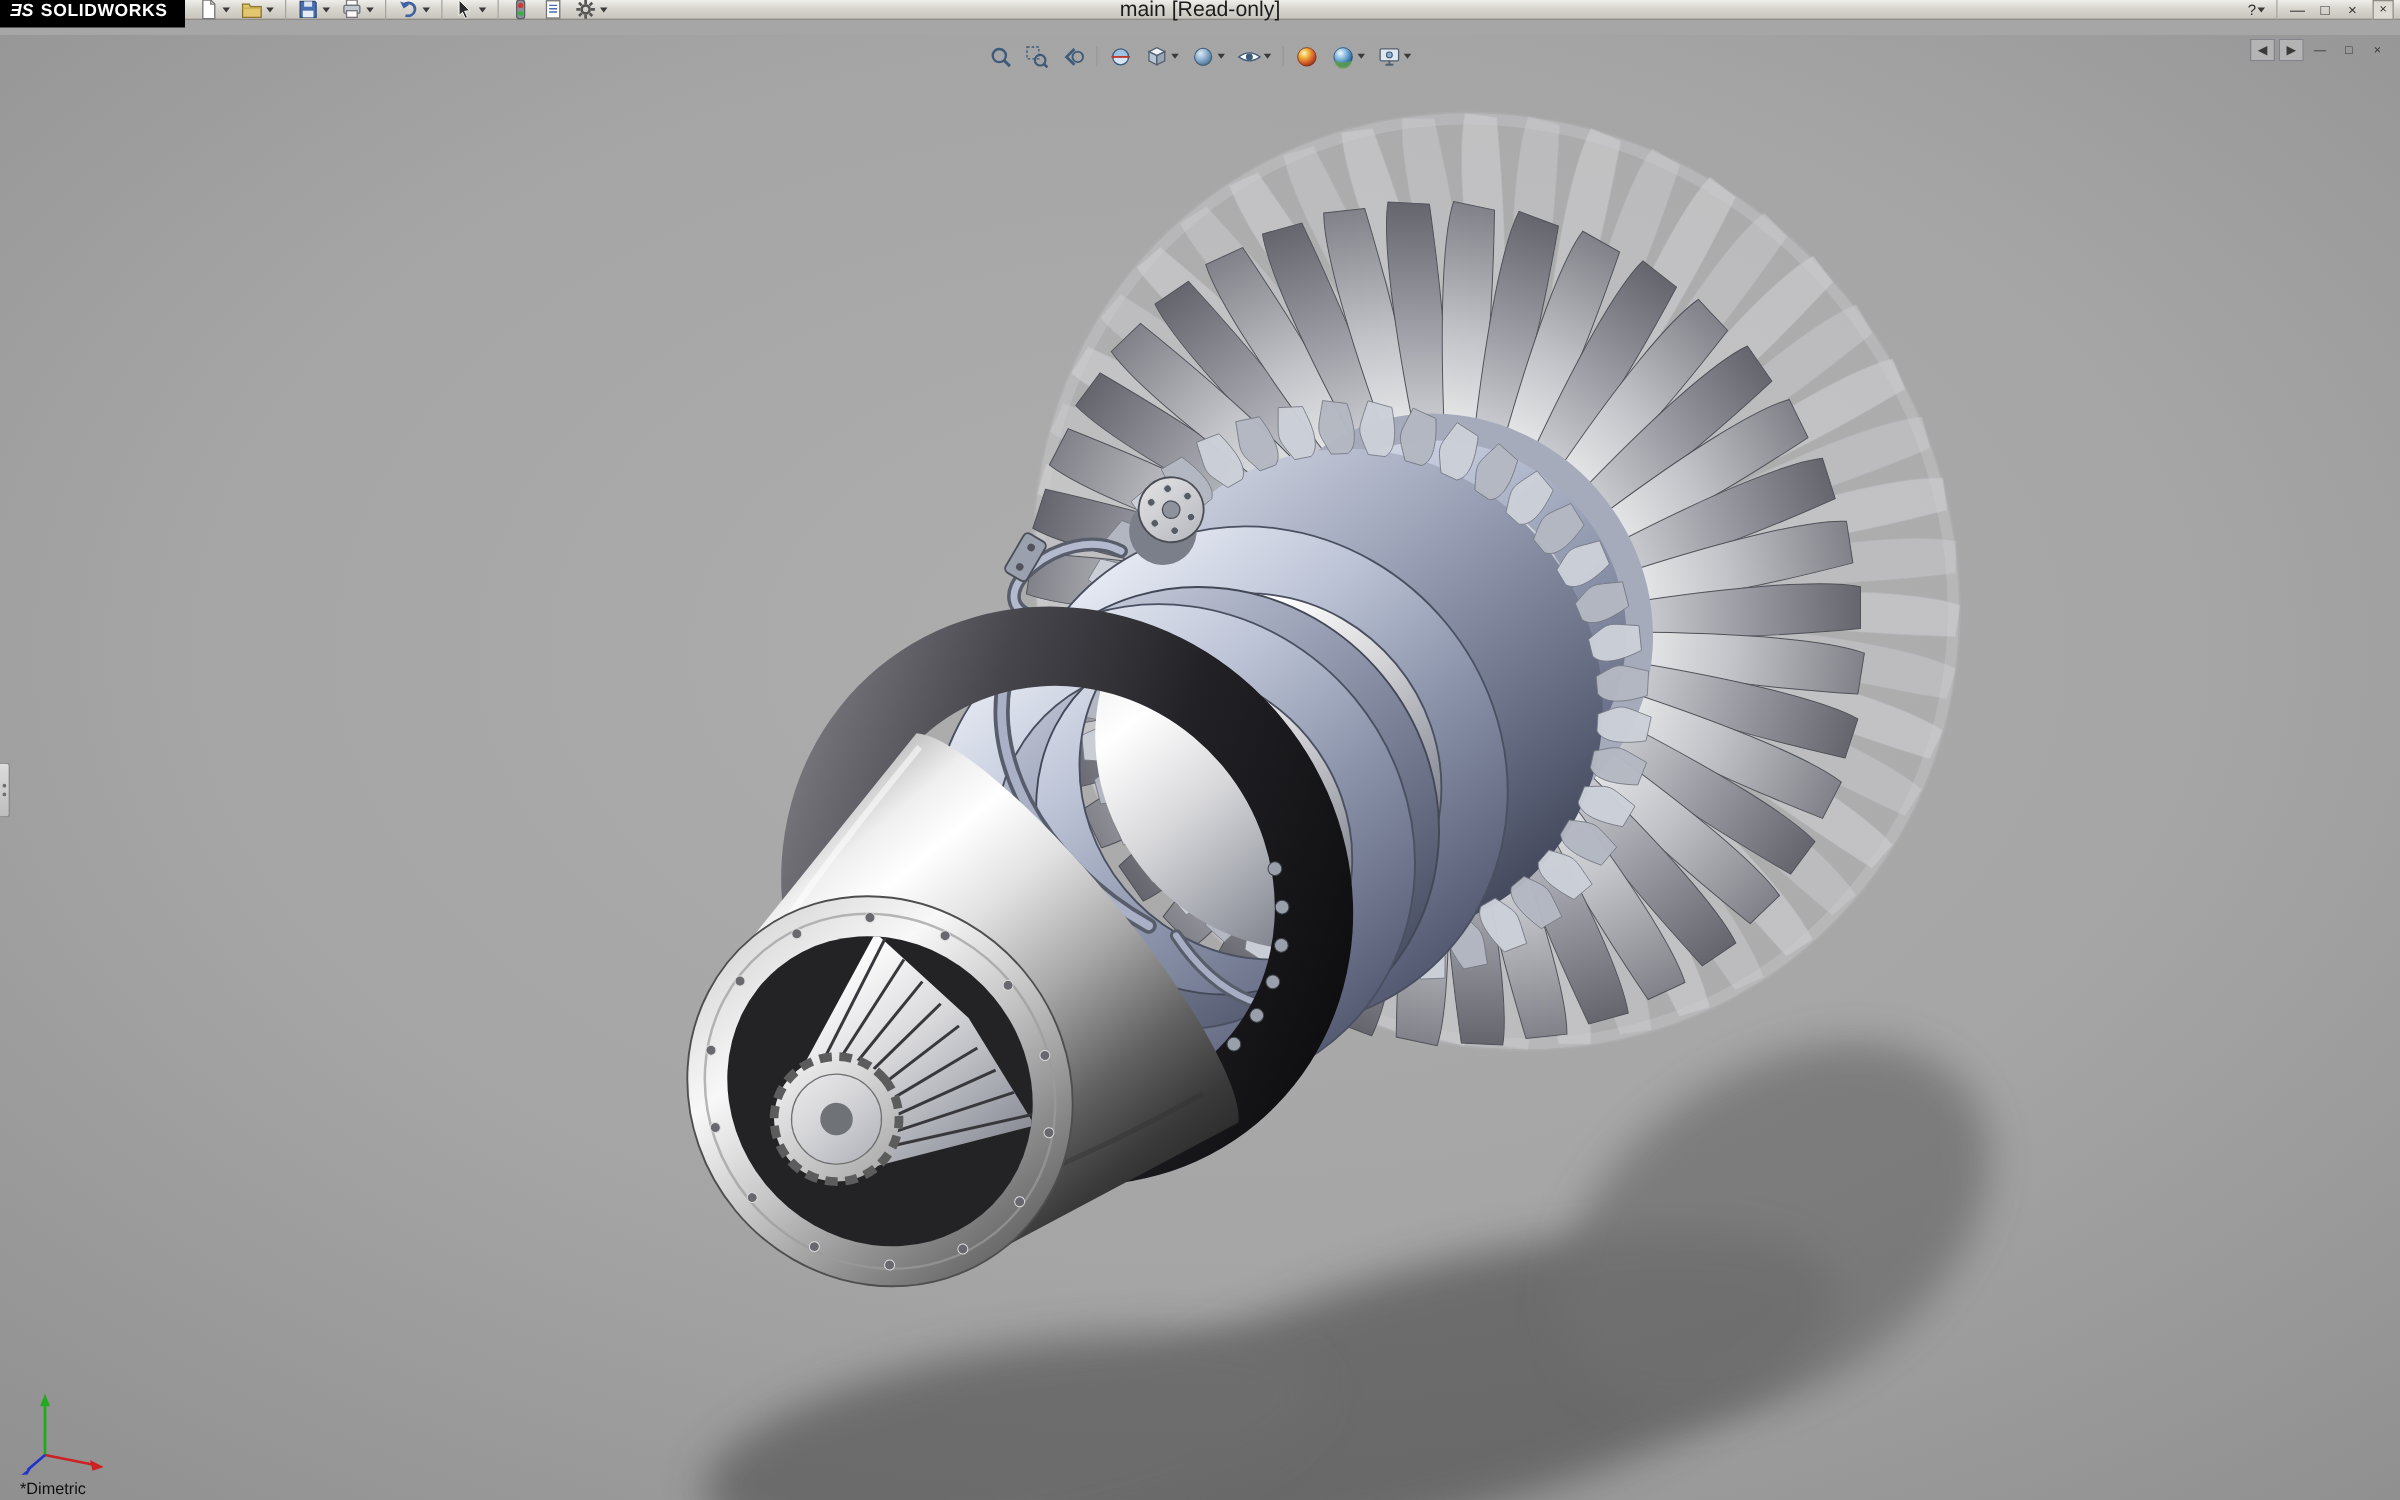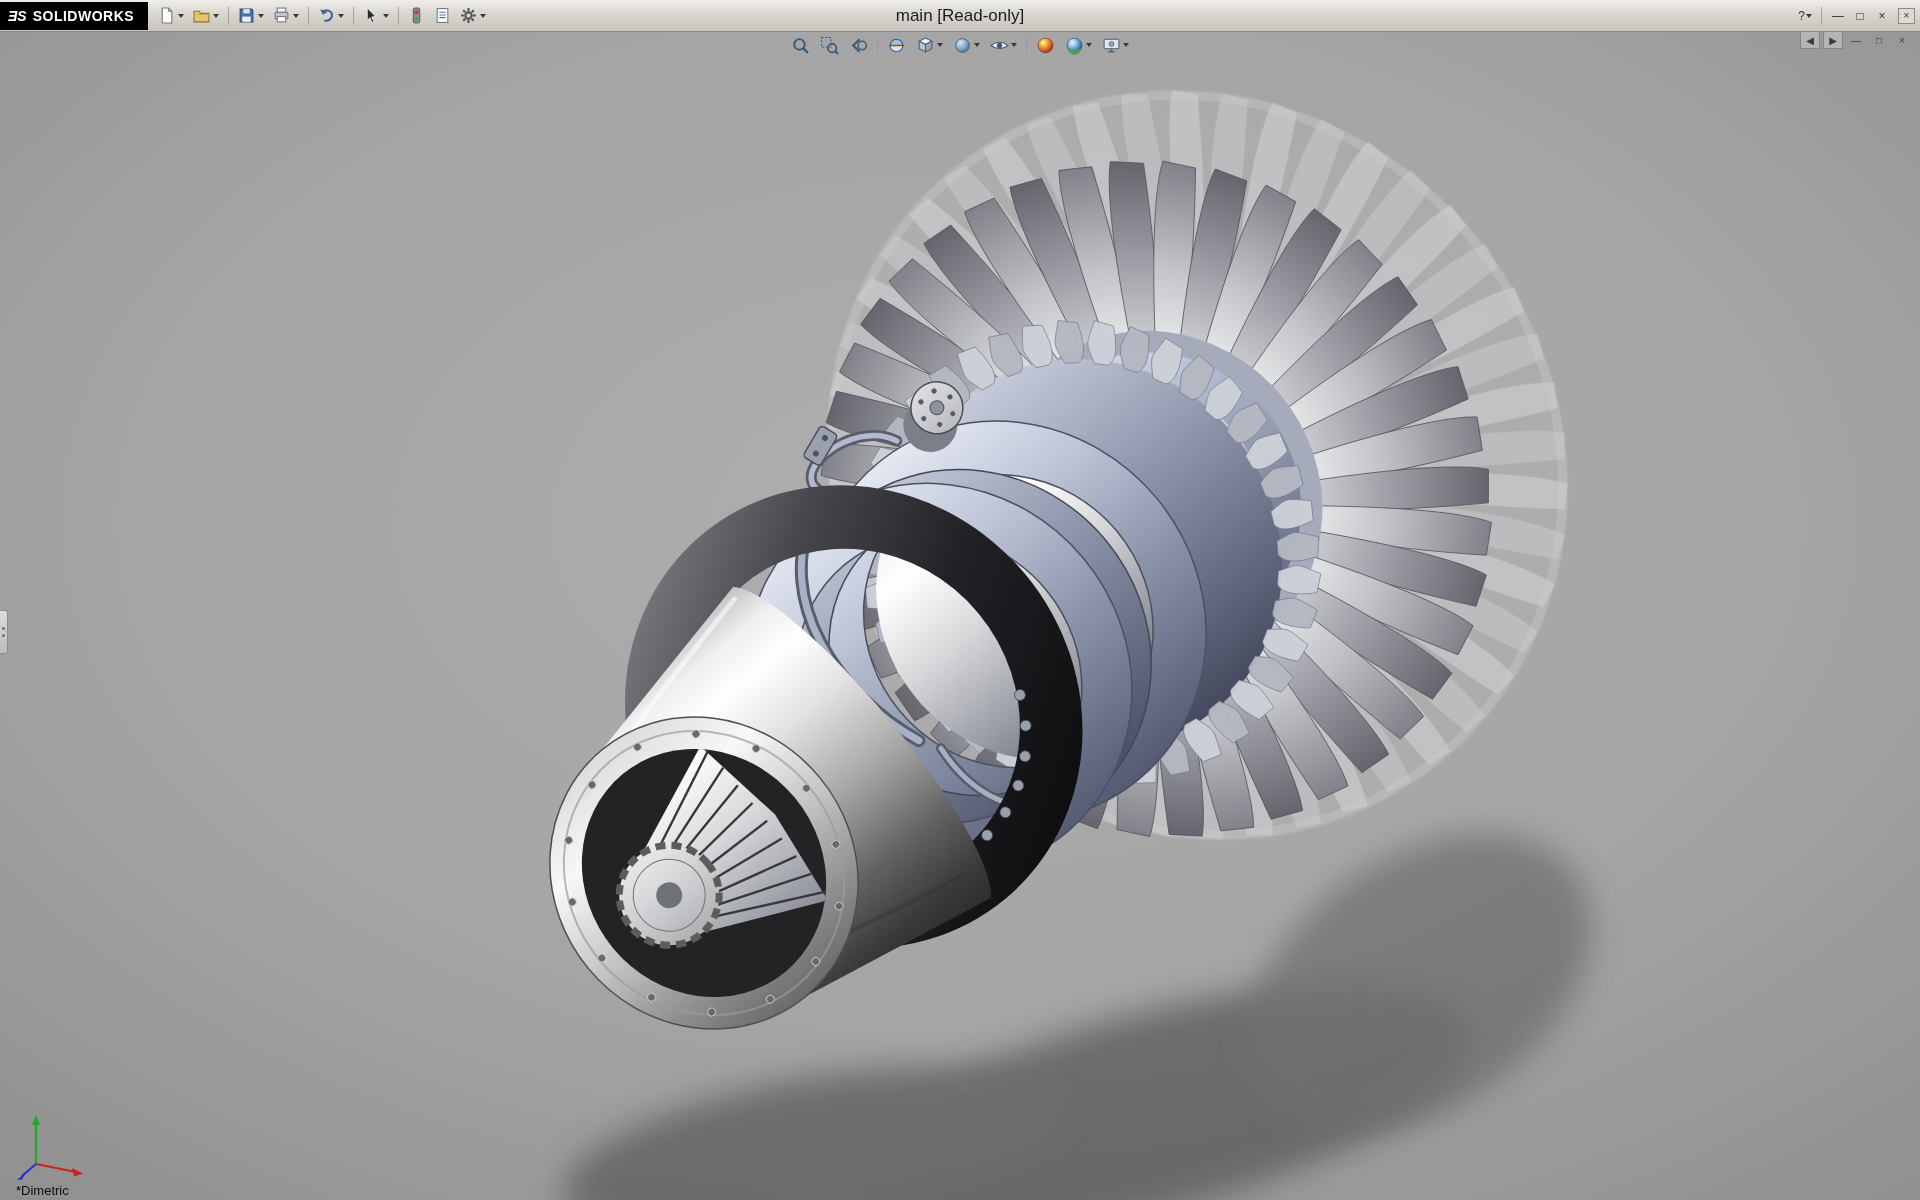--- a/index.html
+++ b/index.html
@@ -1,19 +1,19 @@
 <!DOCTYPE html>
 <html><head>
 <meta charset="utf-8">
 <style>
   *{margin:0;padding:0;box-sizing:border-box;}
   html,body{width:1920px;height:1200px;overflow:hidden;font-family:"Liberation Sans",sans-serif;background:#a6a6a6;}
 
   
-  .titlebar{position:absolute;top:0;left:0;right:0;height:32px;
+  .titlebar{position:absolute;top:0;left:0;right:0;height:16px;
     background:linear-gradient(#f0eeea,#d9d6d0 45%,#c8c5be);
     border-bottom:1px solid #8e8b84;display:flex;align-items:center;z-index:40;}
   .logo{height:28px;background:#000;color:#fff;display:flex;align-items:center;padding:0 14px 0 8px;gap:6px;}
   .logo-3ds{font-weight:bold;font-style:italic;font-size:14px;}
   .logo-text{font-size:14px;font-weight:bold;letter-spacing:.5px;}
   .toolbar{display:flex;align-items:center;gap:1px;padding:0 6px;}
   button{background:transparent;border:1px solid transparent;cursor:default;}
   .tb{display:flex;align-items:center;gap:2px;height:24px;padding:0 3px;}
   .tb svg{width:17px;height:17px;display:block;}
   .caret{width:0;height:0;border-left:3px solid transparent;border-right:3px solid transparent;border-top:4px solid #3a3a3a;margin-left:1px;}

